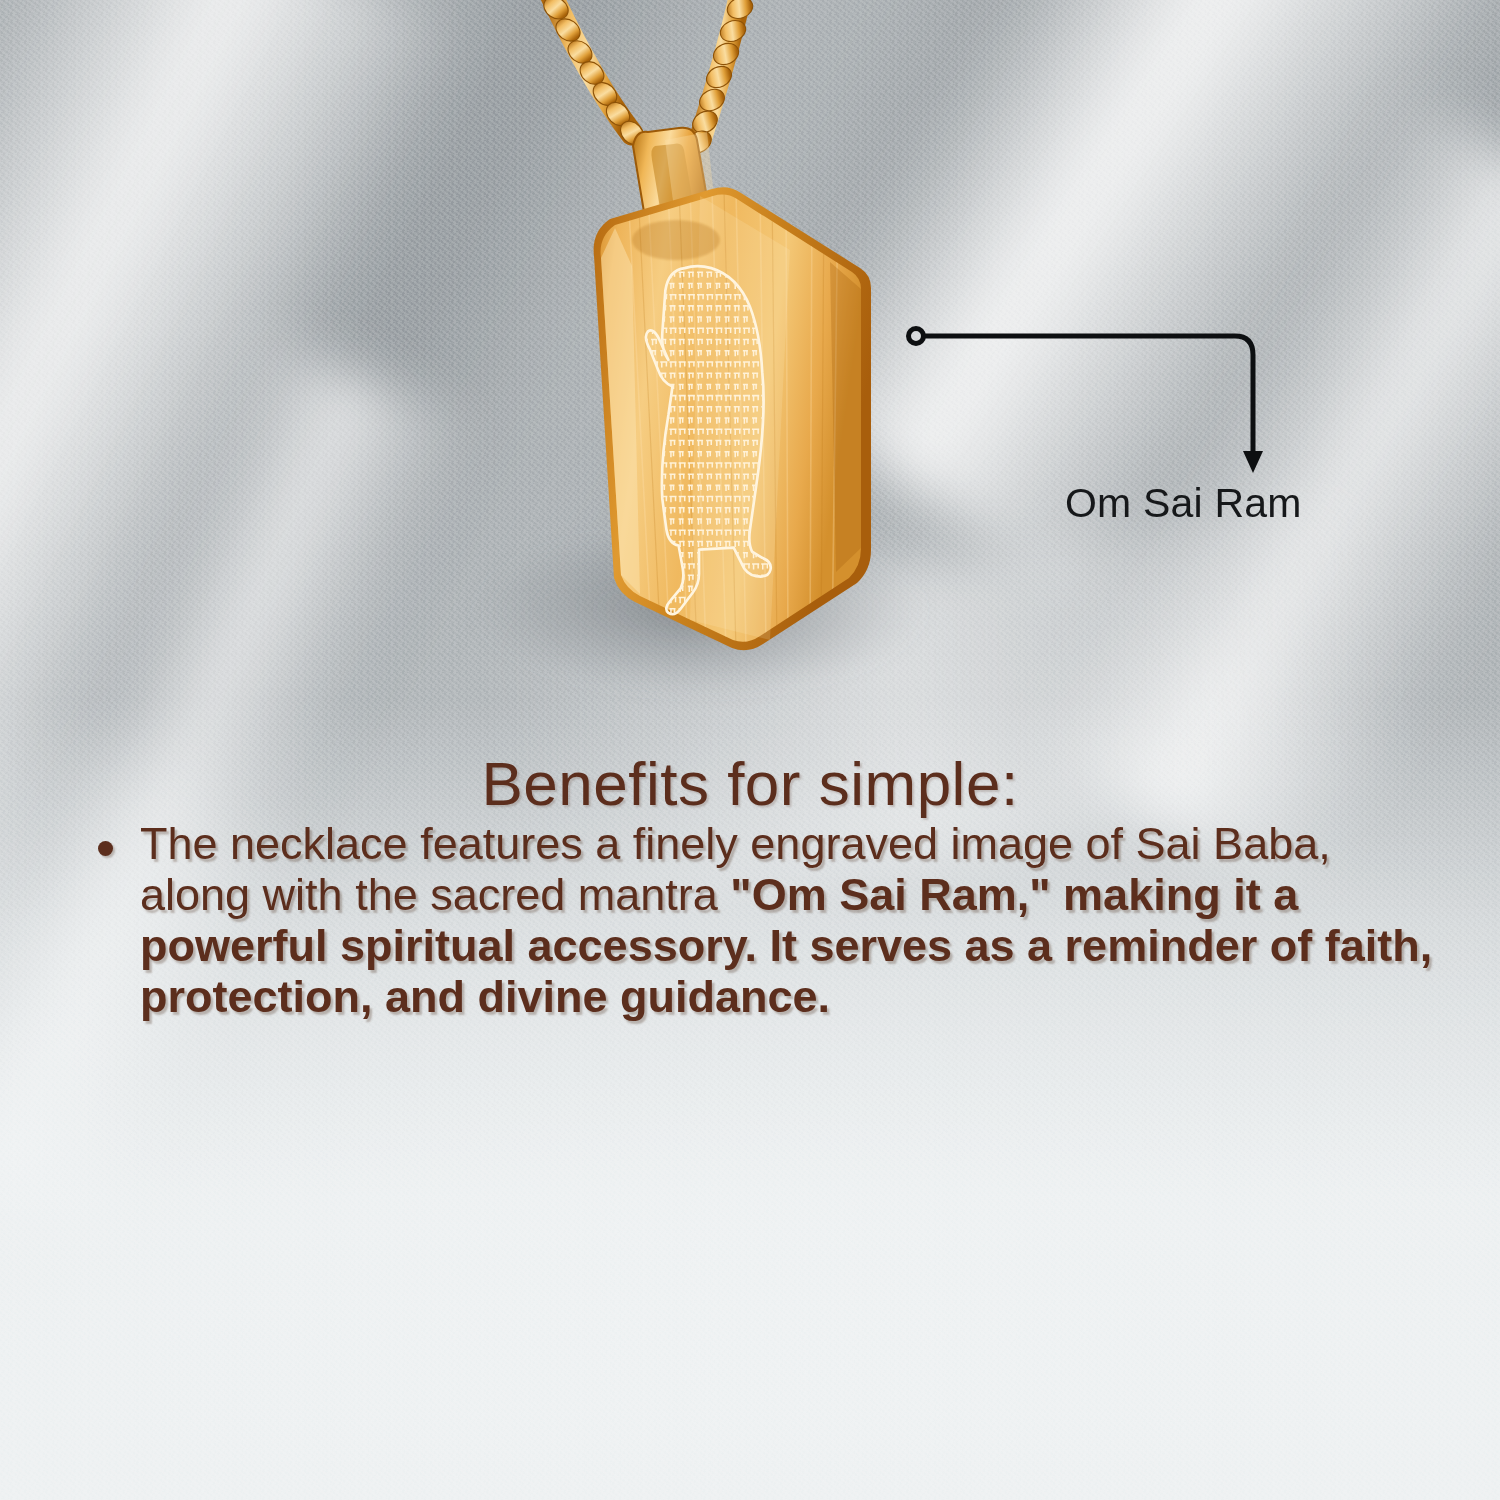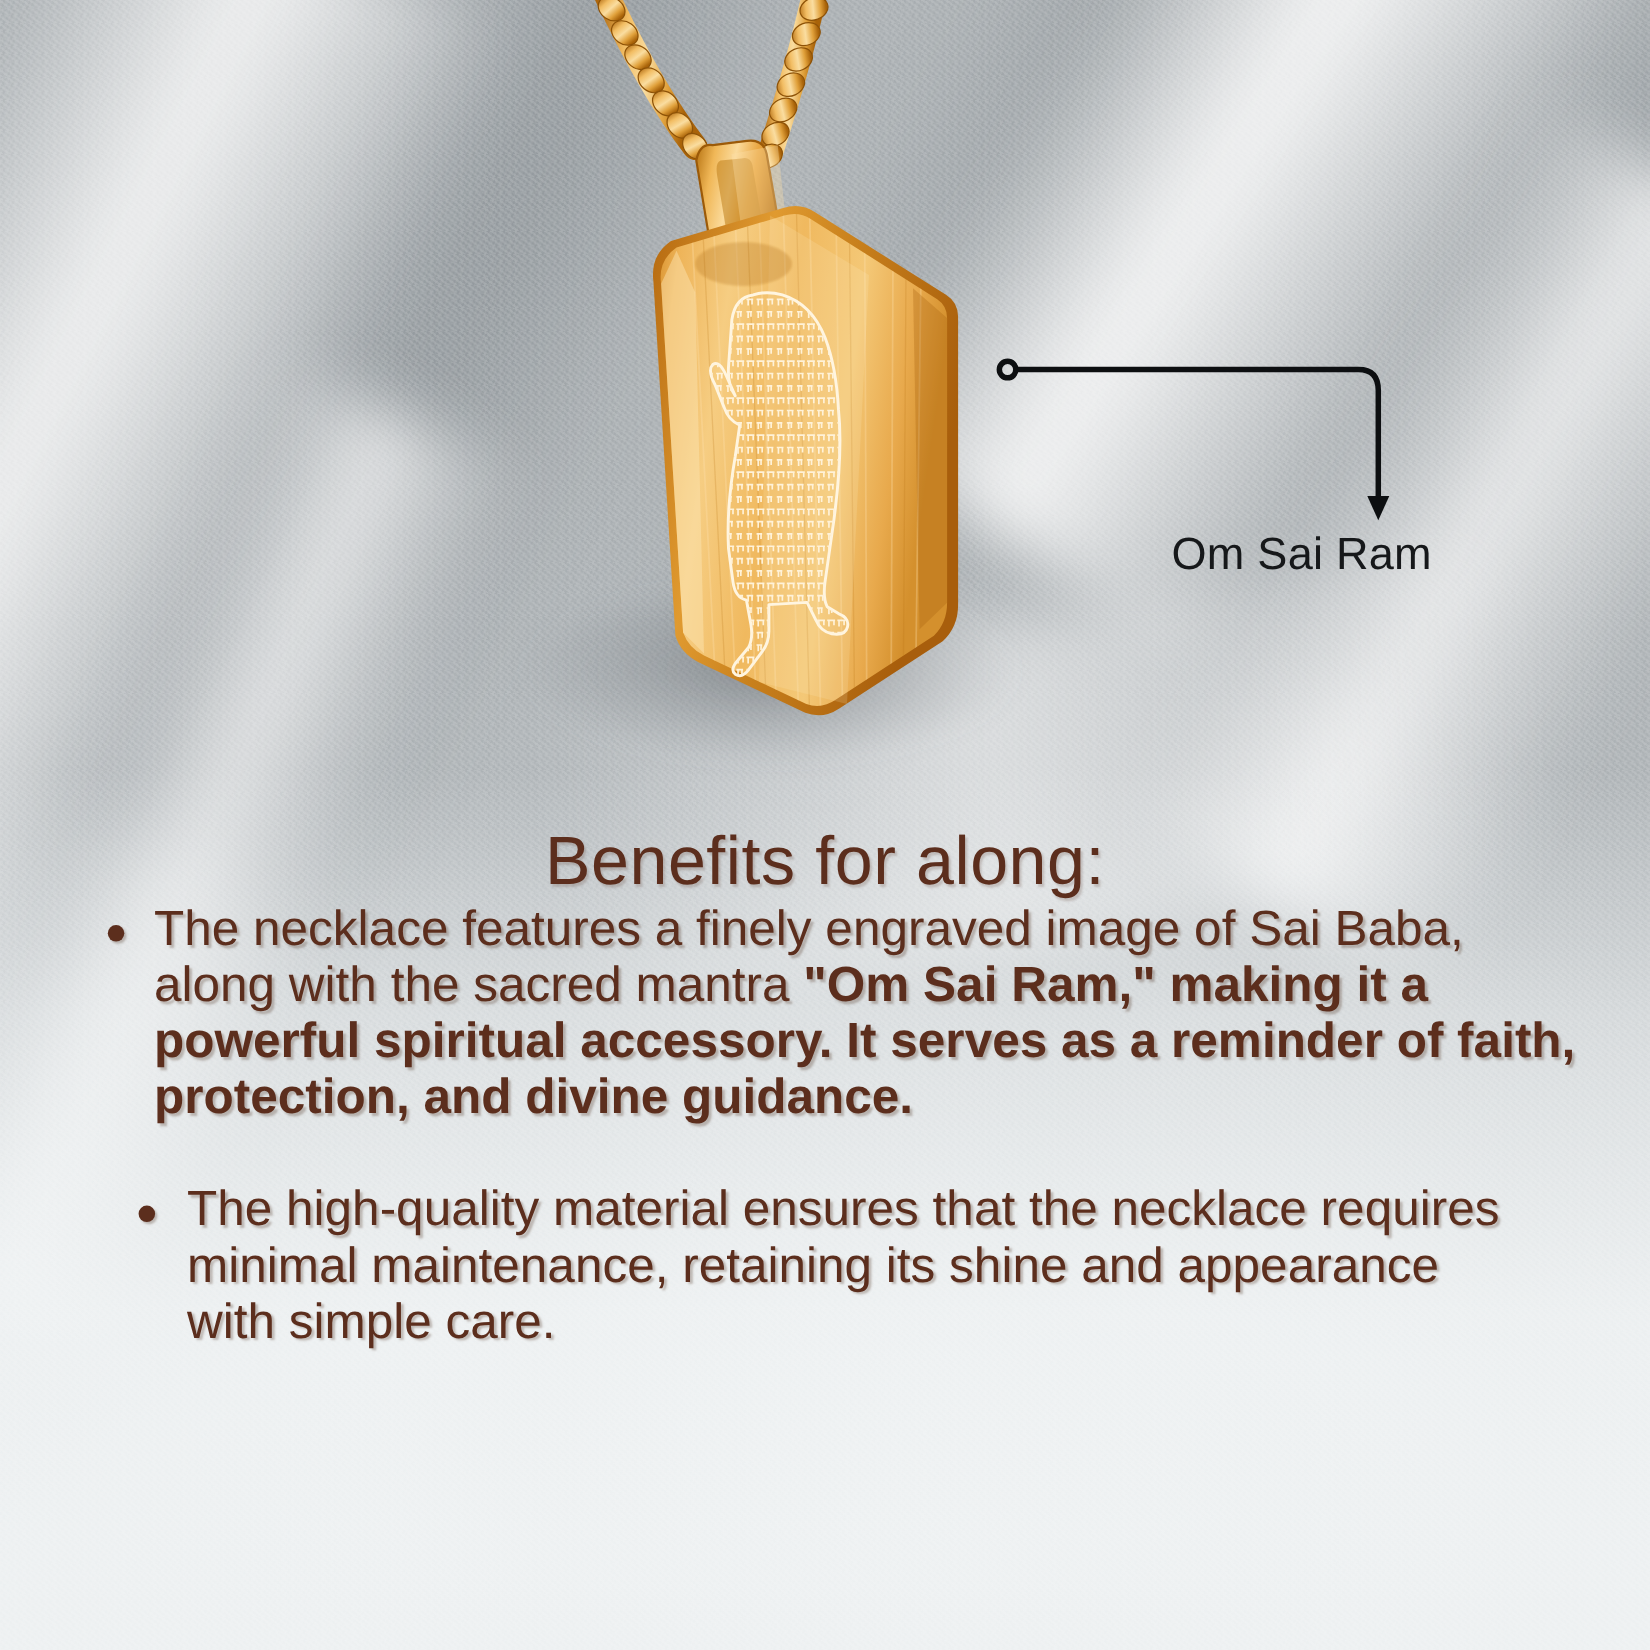--- a/index.html
+++ b/index.html
@@ -770,28 +770,24 @@
   <div id="callout">
     <svg width="420" height="230" viewBox="0 0 420 230">
       <circle cx="11" cy="11" r="7.5" fill="none" stroke="#0d0f11" stroke-width="5"></circle>
       <path d="M19,11 L330,11 Q348,11 348,30 L348,130" fill="none" stroke="#0d0f11" stroke-width="5" stroke-linecap="round"></path>
       <path d="M348,148 L338,126 L358,126 Z" fill="#0d0f11"></path>
     </svg>
     <div class="callout-label">Om Sai Ram</div>
   </div>
 
   <section id="benefits">
-    <h2 class="benefits-title">Benefits for along:</h2>
+    <h2 class="benefits-title">Benefits for simple:</h2>
 
     <ul class="benefit-list">
       <li class="benefit" id="bullet-1">
         <span class="dot"></span>
         <span class="b-lead">The necklace features a finely engraved image of Sai Baba, along with the sacred mantra </span><span class="b-strong">"Om Sai Ram," making it a powerful spiritual accessory. It serves as a reminder of faith, protection, and divine guidance.</span>
       </li>
 
-      <li class="benefit" id="bullet-2">
-        <span class="dot"></span>
-        <span class="b-lead">The high-quality material ensures that the necklace requires minimal maintenance, retaining its shine and appearance with simple care.</span>
-      </li>
     </ul>
   </section>
 
 </div>
 
 </body></html>

